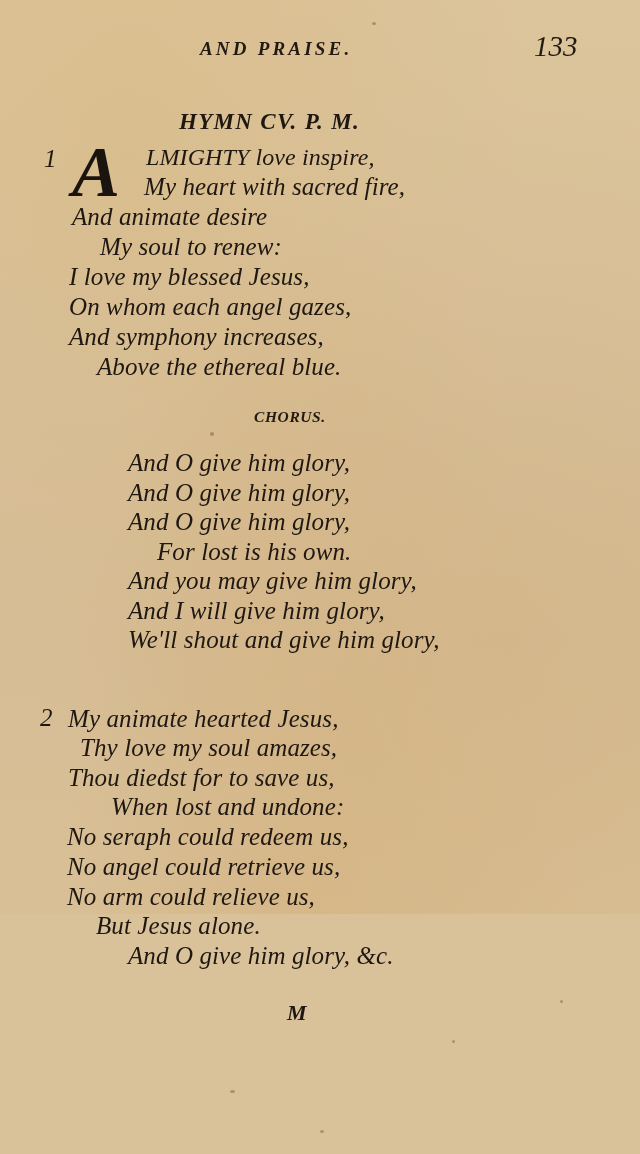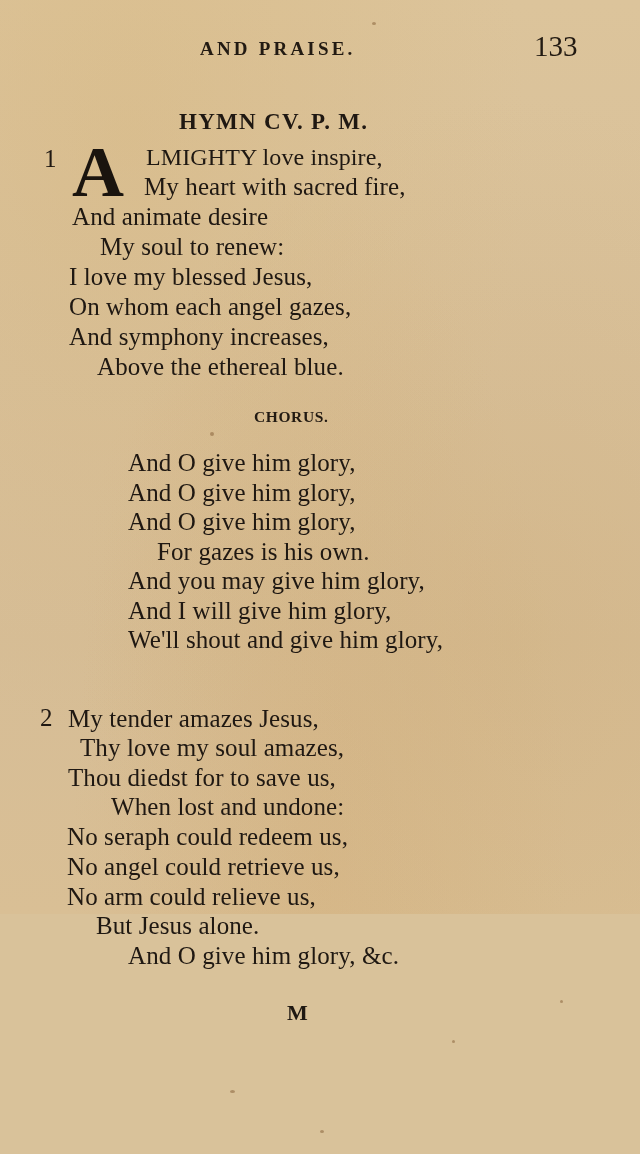--- a/index.html
+++ b/index.html
@@ -9,20 +9,21 @@
     }
     .page {
       position: relative; width: 640px; height: 914px;
       background:
         radial-gradient(ellipse at 20% 15%, rgba(214,180,120,0.35), transparent 55%),
         radial-gradient(ellipse at 80% 70%, rgba(205,170,115,0.30), transparent 60%),
         radial-gradient(ellipse at 50% 95%, rgba(210,172,118,0.35), transparent 55%),
         linear-gradient(180deg, #dcc49b 0%, #d8c09a 40%, #d6bd96 70%, #d9bf95 100%);
       font-family: "DejaVu Serif", "Liberation Serif", serif;
       color: #1f1812;
+      font-style: italic;
     }
     .line {
       position: absolute; white-space: nowrap;
       font-family: "Liberation Serif", "DejaVu Serif", serif;
       font-size: 25px; line-height: 30px; color: #1f1812;
       letter-spacing: 0.1px;
     }
     .running-head {
       position: absolute; left: 200px; top: 38px;
       font-family: "Liberation Serif", serif; font-weight: bold;
@@ -76,27 +77,27 @@
   <div class="line" style="left:100px; top:232px;">My soul to renew:</div>
   <div class="line" style="left:69px; top:262px;">I love my blessed Jesus,</div>
   <div class="line" style="left:69px; top:292px;">On whom each angel gazes,</div>
   <div class="line" style="left:69px; top:322px;">And symphony increases,</div>
   <div class="line" style="left:97px; top:352px;">Above the ethereal blue.</div>
 
   <div class="chorus-label">CHORUS.</div>
   <div class="line" style="left:128px; top:448px;">And O give him glory,</div>
   <div class="line" style="left:128px; top:478px;">And O give him glory,</div>
   <div class="line" style="left:128px; top:507px;">And O give him glory,</div>
-  <div class="line" style="left:157px; top:537px;">For gazes is his own.</div>
+  <div class="line" style="left:157px; top:537px;">For lost is his own.</div>
   <div class="line" style="left:128px; top:566px;">And you may give him glory,</div>
   <div class="line" style="left:128px; top:596px;">And I will give him glory,</div>
   <div class="line" style="left:128px; top:625px;">We'll shout and give him glory,</div>
 
   <div class="verse-num" style="left:40px; top:704px;">2</div>
-  <div class="line" style="left:68px; top:704px;">My tender amazes Jesus,</div>
+  <div class="line" style="left:68px; top:704px;">My animate hearted Jesus,</div>
   <div class="line" style="left:68px; top:733px;margin-left:12px;">Thy love my soul amazes,</div>
   <div class="line" style="left:68px; top:763px;">Thou diedst for to save us,</div>
   <div class="line" style="left:96px; top:792px;margin-left:15px;">When lost and undone:</div>
   <div class="line" style="left:67px; top:822px;">No seraph could redeem us,</div>
   <div class="line" style="left:67px; top:852px;">No angel could retrieve us,</div>
   <div class="line" style="left:67px; top:882px;">No arm could relieve us,</div>
   <div class="line" style="left:96px; top:911px;">But Jesus alone.</div>
   <div class="line" style="left:128px; top:941px;">And O give him glory, &amp;c.</div>
 
   <div class="signature">M</div>

